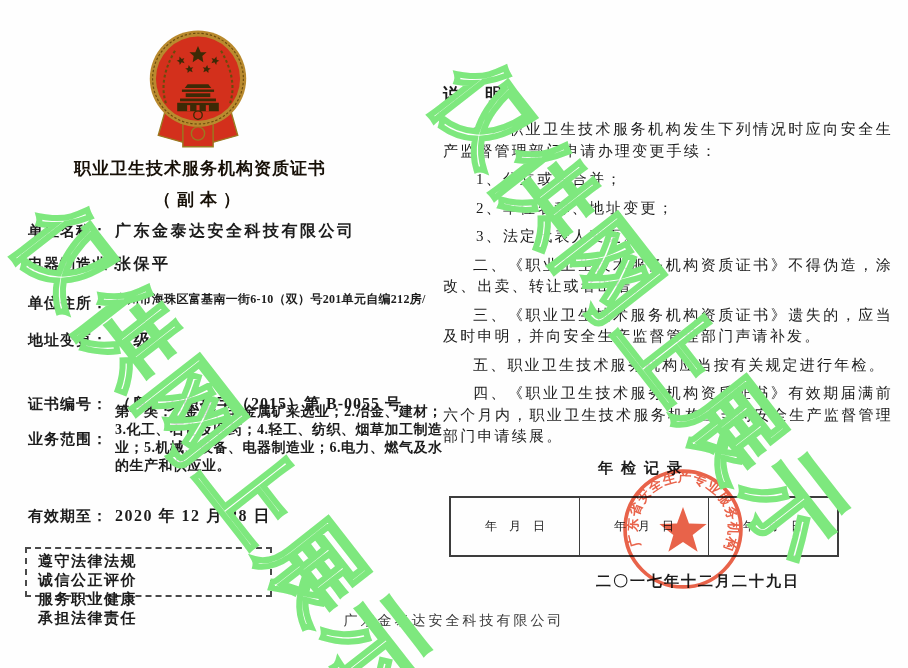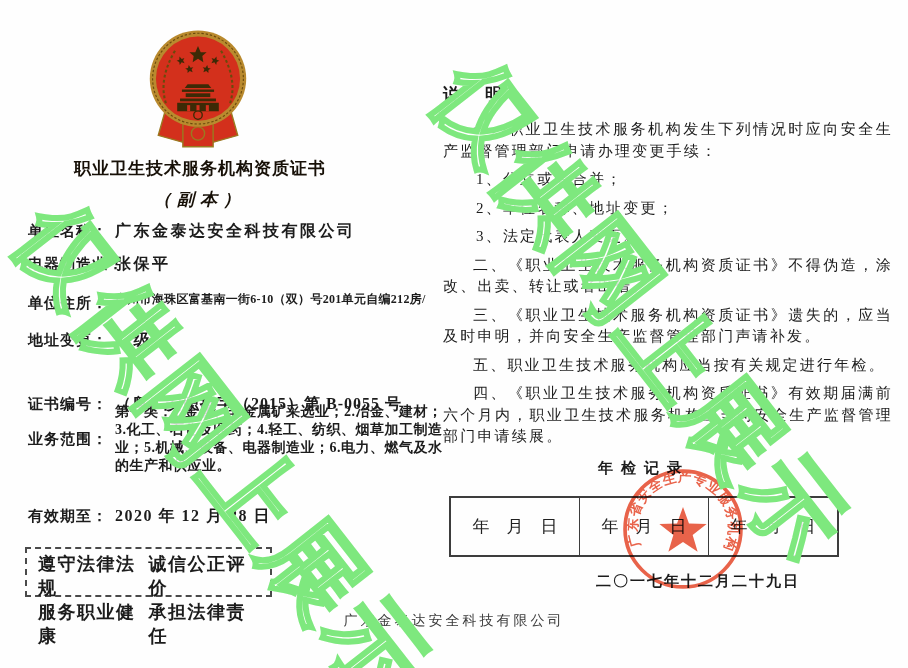--- a/index.html
+++ b/index.html
@@ -7,53 +7,53 @@
     position:relative; width:908px; height:668px; margin:0 auto;
     background:#fefefe; overflow:hidden;
     font-family:"Liberation Serif","DejaVu Serif",serif; color:#1c1c1c;
   }
   
   .emblem{position:absolute; left:146px; top:28px; width:104px; height:124px;}
   
   .cert-title{position:absolute; left:25px; top:157px; width:350px; text-align:center;
     font-size:17px; font-weight:bold; letter-spacing:1px; color:#171007;}
   .cert-subtitle{position:absolute; left:25px; top:188px; width:350px; text-align:center;
-    font-size:17px; font-weight:bold; letter-spacing:6px; color:#171007;font-style:italic;}
+    font-size:17px; font-weight:bold; letter-spacing:6px; color:#171007;}
   .frow{position:absolute; left:28px; display:flex; align-items:center; white-space:nowrap;}
   .flabel{width:87px; font-size:15px; font-weight:bold; letter-spacing:1px; flex:0 0 87px;}
   .fvalue{font-size:16px; font-weight:bold; letter-spacing:2.5px;}
   .row-name{top:221px;}
   .row-legal{top:254px;}
   .row-addr{top:285px;}
   .row-addr .flabel{margin-top:9px;}
   .addr-lines{font-size:12px; font-weight:bold; letter-spacing:0.3px; line-height:26px; white-space:nowrap;}
   .row-grade{top:330px;}
   .row-certno{top:368px;margin-top:26px;}
   .row-certno .fvalue{letter-spacing:1px;}
   .row-scope{top:403px;}
   .scope-lines{font-size:14px; font-weight:bold; letter-spacing:0.5px; line-height:18px; width:330px; white-space:normal;}
   .row-valid{top:506px;}
   .row-valid .fvalue{letter-spacing:1.5px;}
   .motto-box{position:absolute; left:25px; top:547px; width:247px; height:50px;
     border:2px dashed #4a4a4a; box-sizing:border-box; padding:3px 11px;
     display:flex; flex-direction:column; justify-content:space-around;}
-  .motto-row{display:flex; justify-content:flex-end; font-size:18px; font-weight:bold; letter-spacing:1.5px;}
+  .motto-row{display:flex; justify-content:space-between; font-size:15px; font-weight:bold; letter-spacing:1.5px;flex-direction:column;}
   
   .notes{position:absolute; left:443px; top:83px; width:450px;}
   .notes-title{font-size:17px; font-weight:bold; letter-spacing:4px; margin:0 0 13px 0;}
   .notes p{margin:0 0 7px 0; font-size:15px; line-height:21.5px; letter-spacing:2.2px;
     text-align:justify; text-indent:2em;}
   .notes .sub{padding-left:2.2em; text-indent:0; text-align:left; margin:7px 0;}
   
   .insp-title{position:absolute; left:449px; top:459px; width:390px; text-align:center;
     font-size:15px; font-weight:bold; letter-spacing:8px;}
   .insp-table{position:absolute; left:449px; top:496px; width:390px; height:61px;
     border:2px solid #3d3d3d; box-sizing:border-box; display:flex;}
   .insp-cell{flex:1; display:flex; align-items:center; justify-content:center;
-    font-size:17px; color:#202020; border-right:1.5px solid #3d3d3d;}
+    font-size:12px; color:#202020; border-right:1.5px solid #3d3d3d;}
   .insp-cell:last-child{border-right:none;}
   .issue-date{position:absolute; left:558px; top:572px; width:280px; text-align:center;
     font-size:15px; font-weight:bold; letter-spacing:2px;}
   .seal{position:absolute; left:614px; top:460px; width:138px; height:138px;
     z-index:20; mix-blend-mode:multiply; opacity:0.92;}
   
   .footer{position:absolute; left:0; top:612px; width:100%; text-align:center;
     font-size:14px; letter-spacing:3px; color:#3a3a3a;}
   
   .wm{position:absolute; z-index:30; pointer-events:none;

